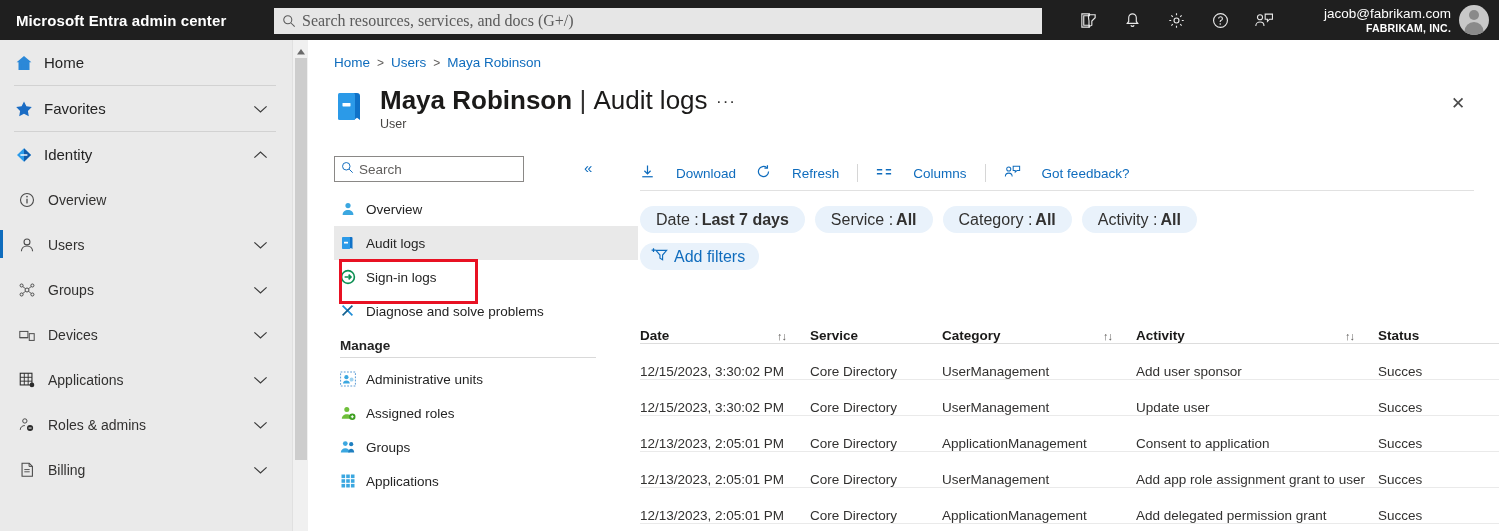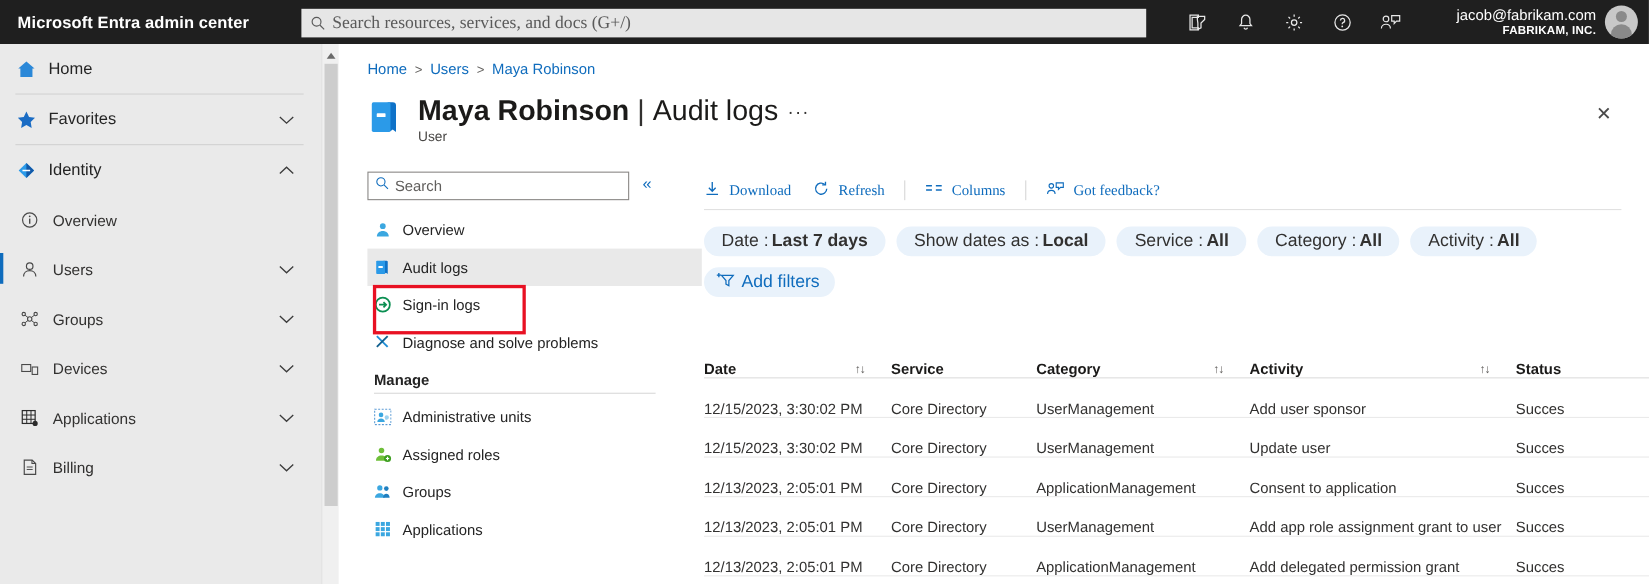--- a/index.html
+++ b/index.html
@@ -146,21 +146,21 @@
     font-size: 17px; color: #4a4a4a;
     width: 22px; height: 22px; display:flex; align-items:center; justify-content:center;
   }
 
   
   .resmenu {
     position: absolute; top: 116px; left: 26px;
     width: 304px; height: 375px;
   }
   .res-search {
-    width: 238px; height: 26px;
+    width: 190px; height: 26px;
     border: 1px solid #8a8886; background: #fff;
     display: flex; align-items: center; padding: 0 6px;
   }
   .res-search input {
     border: none; outline: none; font-family: "Liberation Sans", sans-serif;
     font-size: 13.5px; color: #323130; width: 100%; margin-left: 5px;
   }
   .res-search input::placeholder { color: #605e5c; }
   .collapse-btn {
     position: absolute; left: 250px; top: 3px;
@@ -184,24 +184,23 @@
     width: 139px; height: 45px;
     border: 3px solid #e81123; pointer-events: none;
   }
 
   
   .cmdbar {
     position: absolute; top: 118px; left: 330px;
     display: flex; align-items: center; height: 30px;
   }
   .cmd {
-    display: flex; align-items: center; gap: 8px;
+    display: flex; align-items: center; gap: 21px;
     color: #0f6cbd; font-size: 13.5px; padding: 0 10px;
     height: 30px;
-    font-family: Liberation Serif, serif;
   }
   .cmd:first-child { padding-left: 2px; }
   .cmd-divider { width: 1px; height: 18px; background: #d6d6d6; margin: 0 8px; }
   .cmd-rule {
     position: absolute; top: 150px; left: 332px;
     width: 834px; height: 1px; background: #e1e1e1;
   }
 
   
   .filters { position: absolute; top: 166px; left: 332px; width: 850px; }
@@ -408,20 +407,36 @@
           </svg>
       </span>
       <span class="lbl">Applications</span>
       <span class="chev">
         <svg width="15" height="10" viewBox="0 0 16 10">
             <path d="M1.5 2.2 8 8.2l6.5-6" fill="none" stroke="#3c3c3c" stroke-width="1.3"></path>
           </svg>
       </span>
     </div>
 
+    <div class="nav-item nav-sub">
+      <span class="ic">
+        <svg width="18" height="18" viewBox="0 0 20 20">
+            <circle cx="7.6" cy="5.5" r="2.4" fill="none" stroke="#4a4a4a" stroke-width="1.1"></circle>
+            <path d="M2.5 15.4c0-3 2.3-4.8 5.1-4.8" fill="none" stroke="#4a4a4a" stroke-width="1.1"></path>
+            <circle cx="13.4" cy="13.4" r="3.4" fill="#2b2b2b"></circle>
+            <path d="M11.7 13.4h3.4" stroke="#fff" stroke-width="1.1"></path>
+          </svg>
+      </span>
+      <span class="lbl">Roles &amp; admins</span>
+      <span class="chev">
+        <svg width="15" height="10" viewBox="0 0 16 10">
+            <path d="M1.5 2.2 8 8.2l6.5-6" fill="none" stroke="#3c3c3c" stroke-width="1.3"></path>
+          </svg>
+      </span>
+    </div>
 
     <div class="nav-item nav-sub">
       <span class="ic">
         <svg width="18" height="18" viewBox="0 0 20 20">
             <path d="M4.5 2.5h8l3.5 3.5v11h-11.5z" fill="none" stroke="#4a4a4a" stroke-width="1.2"></path>
             <path d="M12.3 2.5V6h3.6" fill="none" stroke="#4a4a4a" stroke-width="1.1"></path>
             <path d="M7 9.5h6M7 12h6" stroke="#4a4a4a" stroke-width="1"></path>
           </svg>
       </span>
       <span class="lbl">Billing</span>
@@ -629,24 +644,20 @@
     </div>
     <div class="cmd-rule"></div>
 
     <div class="filters">
       <div class="pill-row">
         <div class="pill">
           <span>Date :</span>
             <b>Last 7 days</b>
         </div>
         <div class="pill">
-          <span>Show dates as :</span>
-            <b>Local</b>
-        </div>
-        <div class="pill">
           <span>Service :</span>
             <b>All</b>
         </div>
         <div class="pill">
           <span>Category :</span>
             <b>All</b>
         </div>
         <div class="pill">
           <span>Activity :</span>
             <b>All</b>

